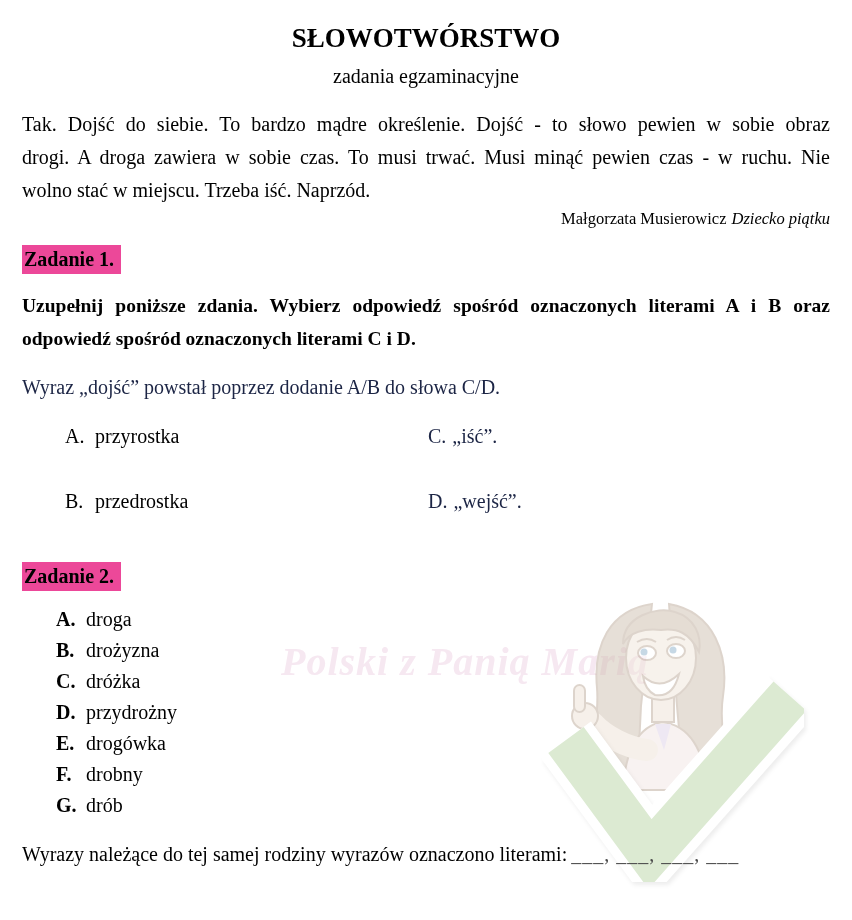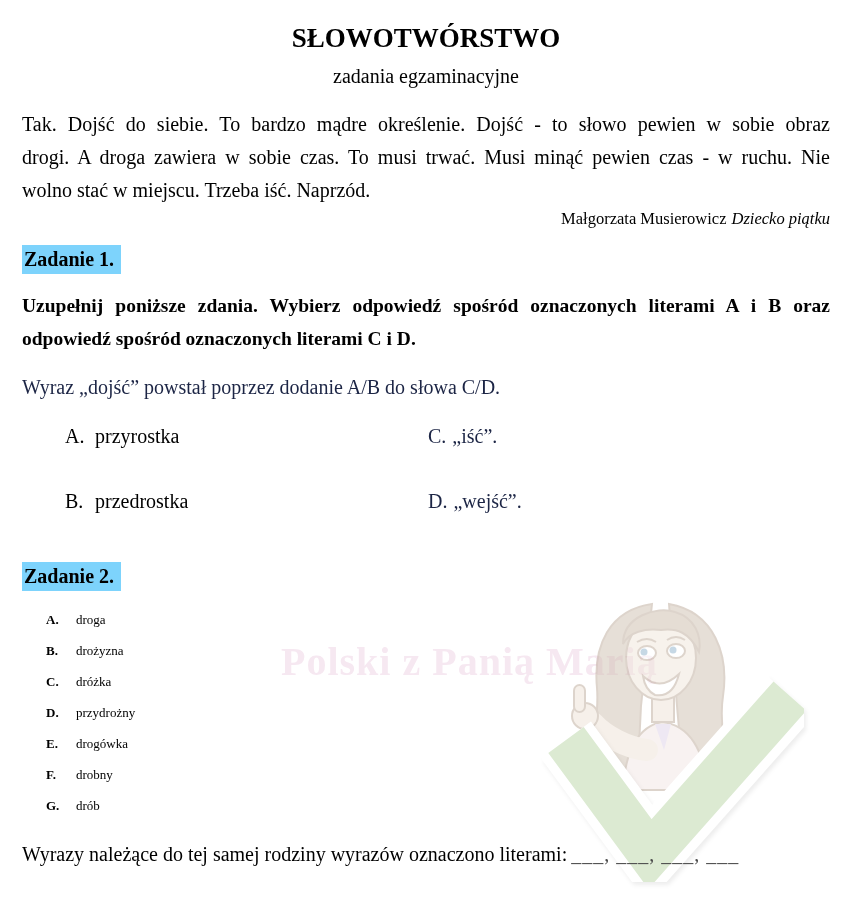--- a/index.html
+++ b/index.html
@@ -27,21 +27,21 @@
   .quote .q-line{white-space:nowrap;}
   .quote .q-just{white-space:normal;text-align:justify;text-align-last:justify;}
 
   .attribution{
     text-align:right;font-size:16.5px;line-height:20px;margin-top:2px;
   }
   .attribution .work{font-style:italic;margin-left:5px;}
 
   .task-heading{
     display:inline-block;
-    background:#7dd3fc;
+    background:#ec4899;
     font-size:20px;font-weight:bold;line-height:24px;
     padding:2px 7px 3px 2px;
     margin-top:16px;
   }
   .h2-gap{margin-top:32px;}
 
   .instruction{font-size:19.5px;font-weight:bold;line-height:33px;margin-top:15px;}
   .instruction .i-just{text-align:justify;text-align-last:justify;}
   .instr2{margin-top:21px;}
 
@@ -54,33 +54,33 @@
     grid-template-columns:363px auto;
     row-gap:39px;
     margin:23px 0 0 43px;
     font-size:20px;line-height:26px;
   }
   .option .opt-label{display:inline-block;}
   .option.left .opt-label{width:30px;}
   .option.right{color:#1c2545;}
   .option.right .opt-label{margin-right:6px;}
 
-  .word-list{margin:13px 0 0 24px;font-size:13px;line-height:31px;list-style:none;padding:0;}
+  .word-list{margin:13px 0 0 34px;font-size:20px;line-height:31px;list-style:none;padding:0;}
   .word-list .w-label{display:inline-block;width:30px;font-weight:bold;}
 
   .answer-line{margin-top:20px;font-size:20px;line-height:26px;white-space:nowrap;}
   .answer-line .blanks{color:#4a4a4a;letter-spacing:1px;margin-left:4px;}
 
   
   .watermark-layer{
     position:absolute;inset:0;z-index:0;pointer-events:none;
   }
   .wm-text{
     position:absolute;left:281px;top:638px;
-    font-size:40px;font-weight:bold;
+    font-size:40px;font-style:italic;font-weight:bold;
     color:#f6e8f1;letter-spacing:1px;white-space:nowrap;
   }
   .wm-avatar{position:absolute;left:557px;top:598px;}
   .wm-check{
     position:absolute;left:542px;top:672px;
     filter:drop-shadow(2px 3px 2px rgba(0,0,0,0.07));
   }
 </style>
 </head>
 <body>

